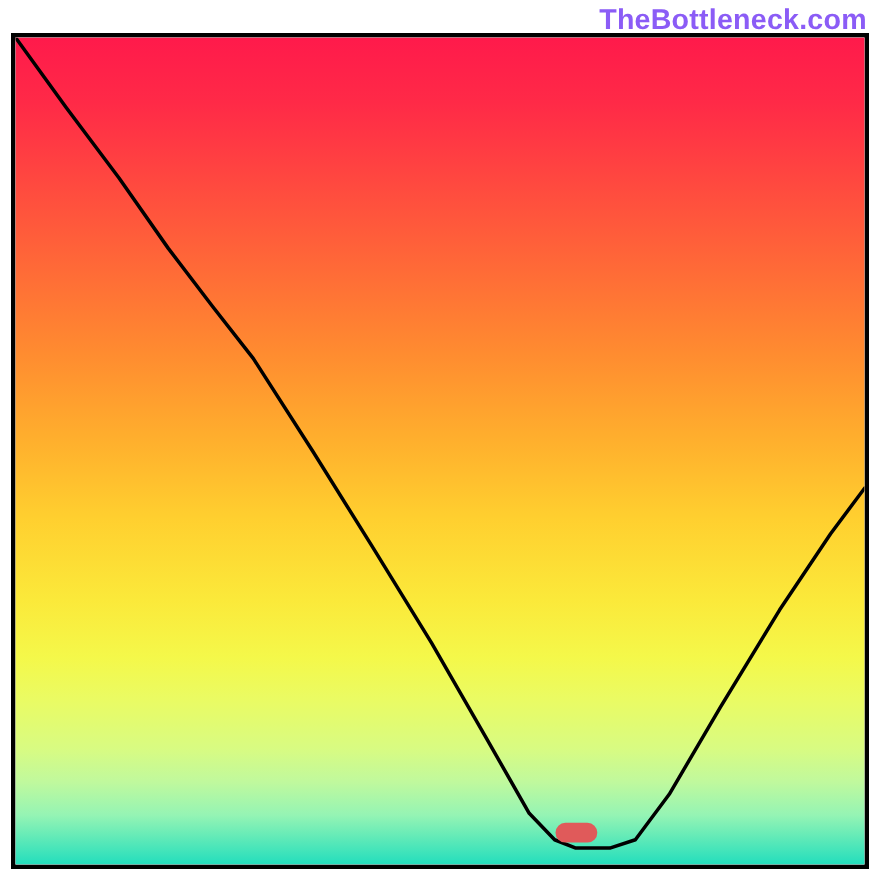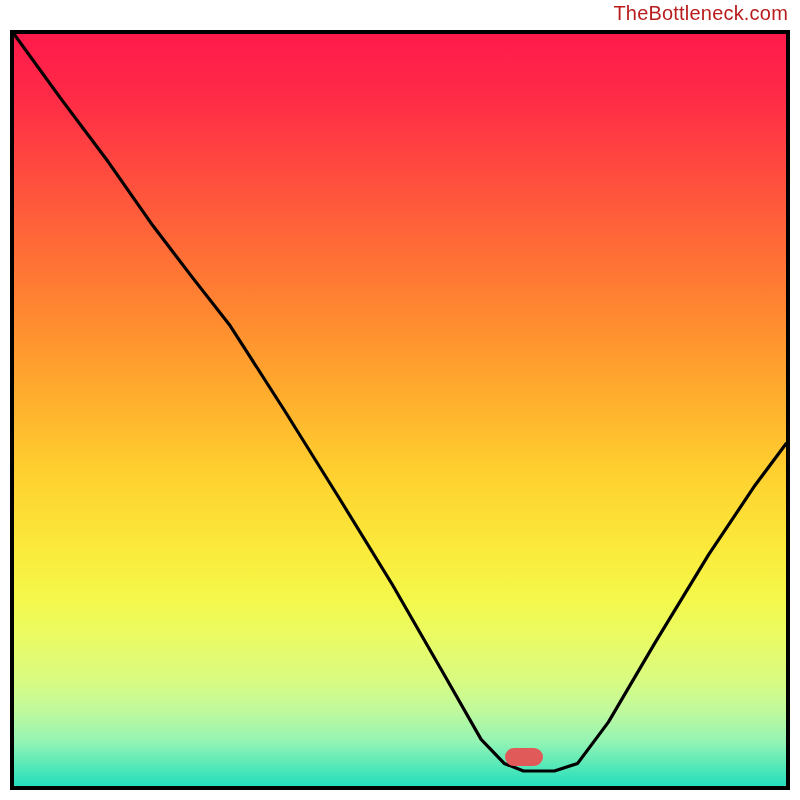--- a/index.html
+++ b/index.html
@@ -53,23 +53,23 @@
   }
   .marker {
     position: absolute;
     border-radius: 9px;
     background: #e05a5a;
   }
   .watermark {
     position: absolute;
     top: 2px;
     right: 12px;
-    font-size: 20px;
-    font-weight: 400;
-    color: #b91c1c;
+    font-size: 26px;
+    font-weight: 700;
+    color: #8b5cf6;
     letter-spacing: 0.2px;
   }
 </style>
 </head>
 <body>
 
 <div class="watermark">TheBottleneck.com</div>
 
 <div class="frame">
   <div class="gradient"></div>

